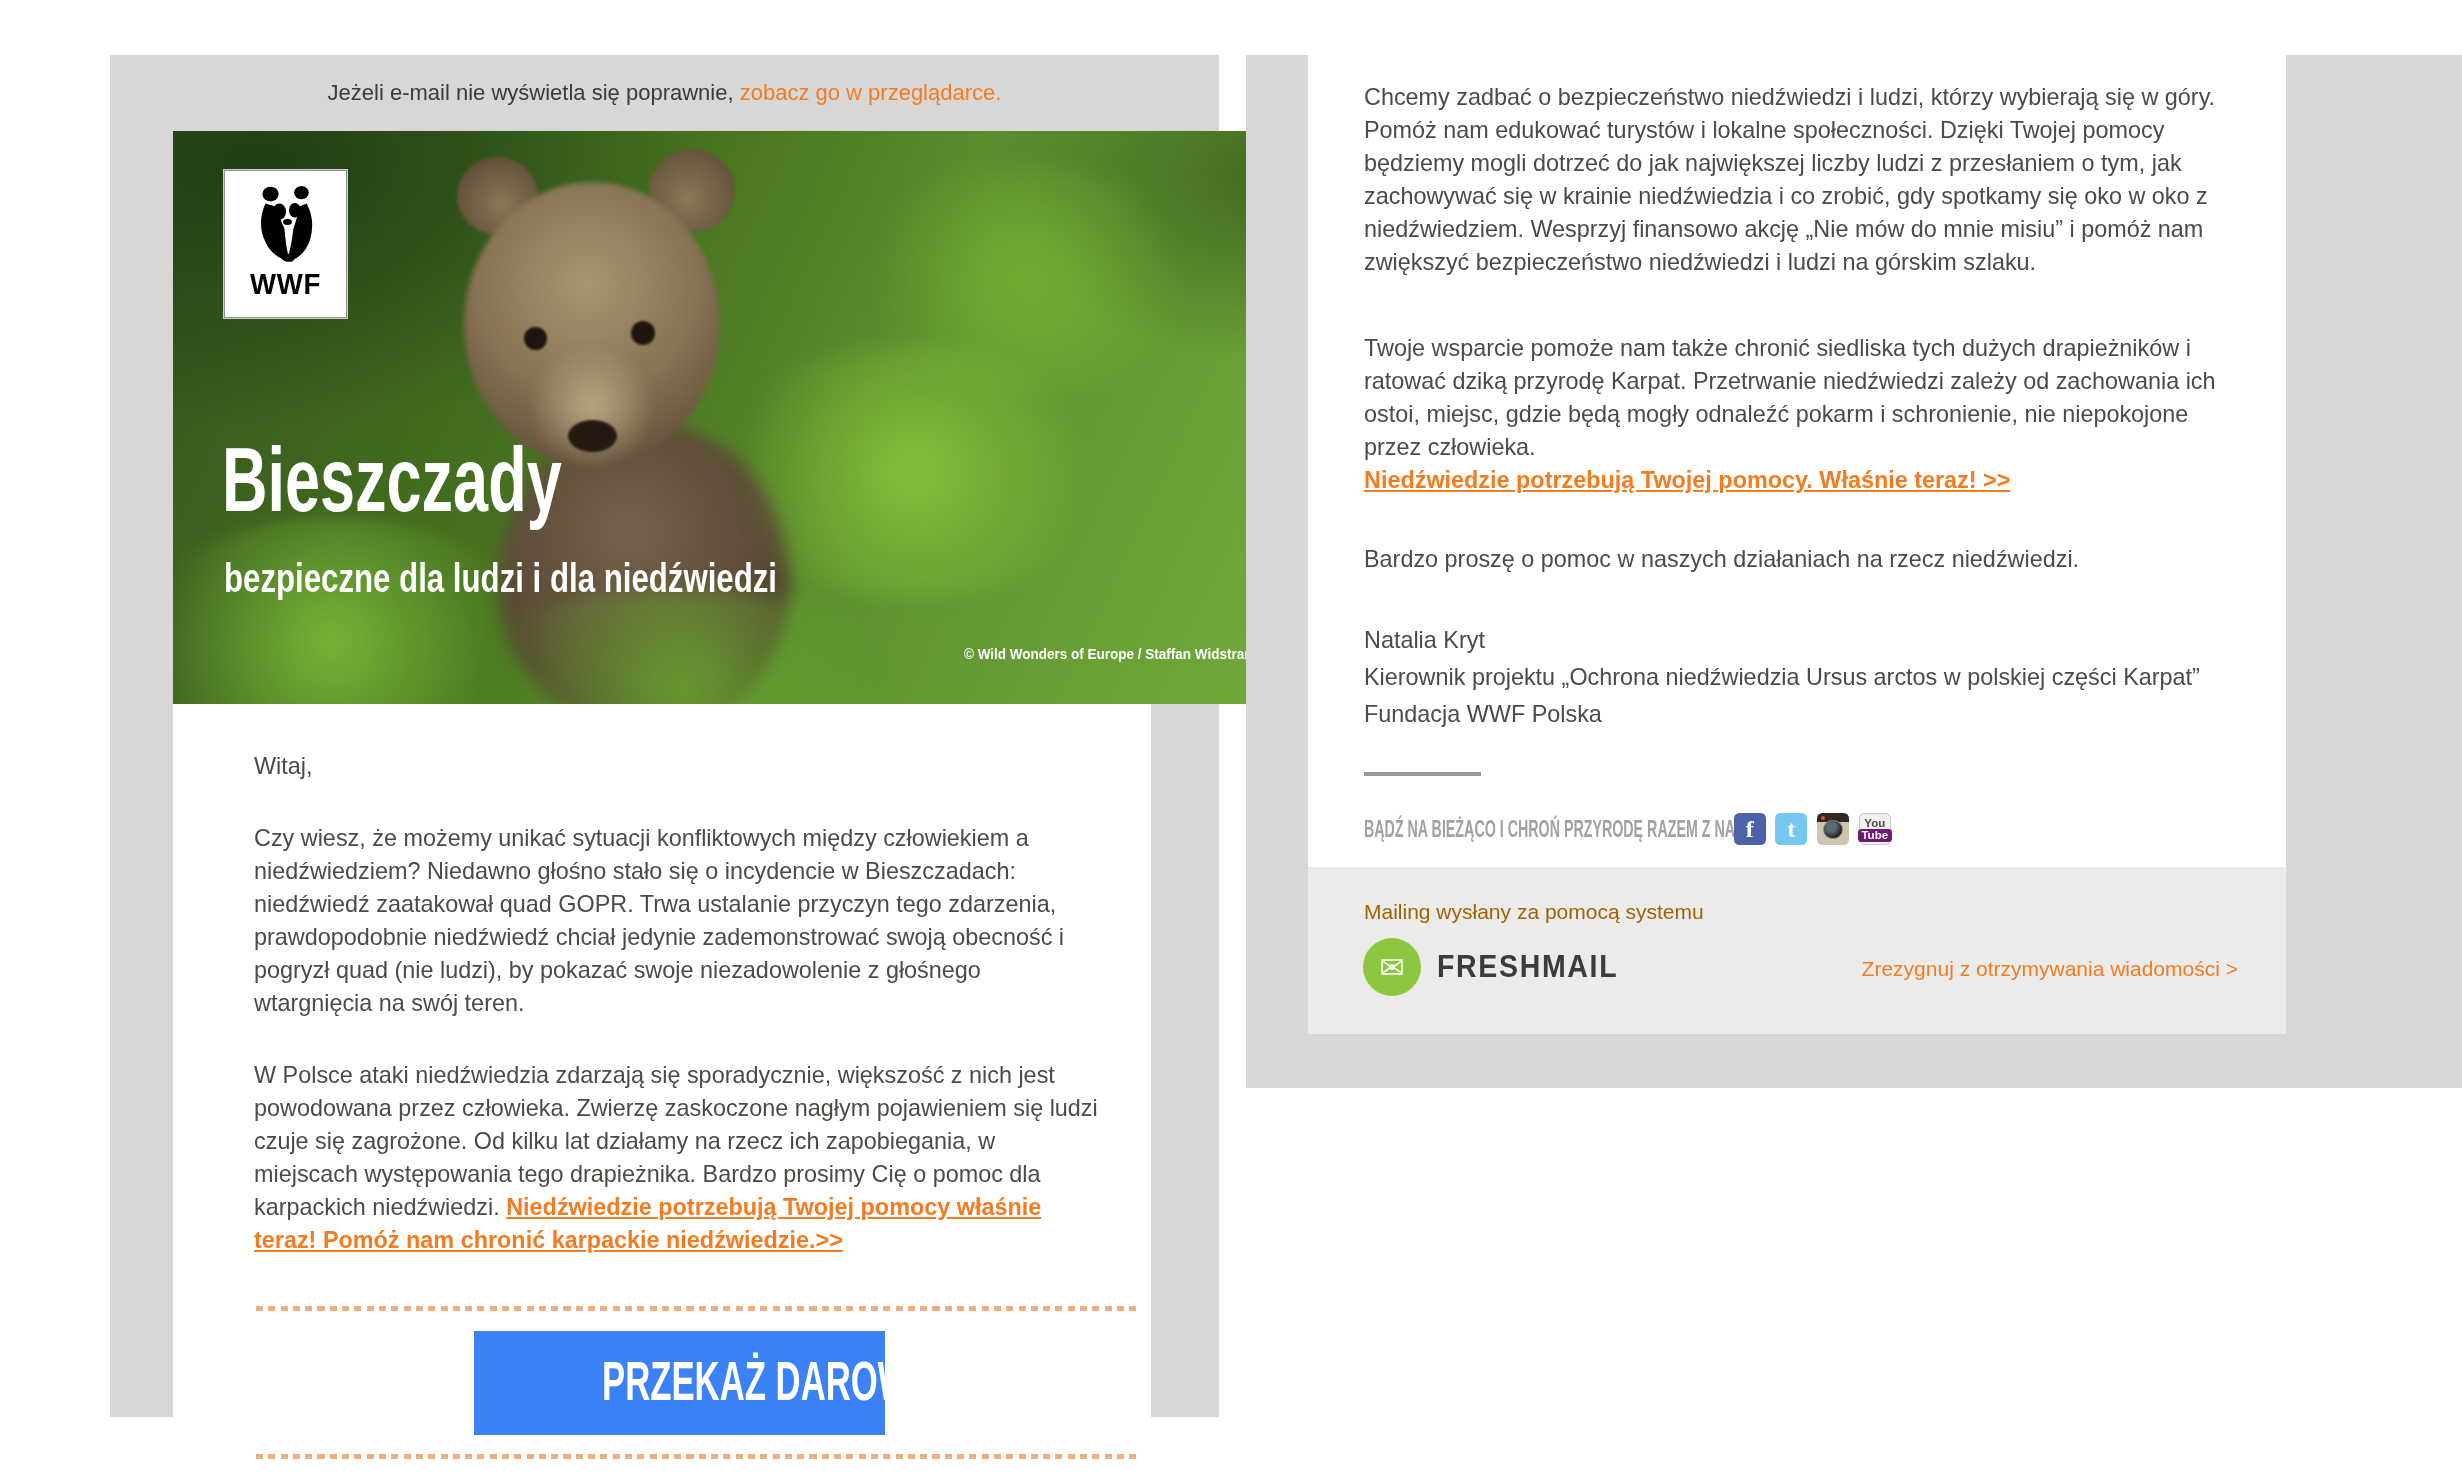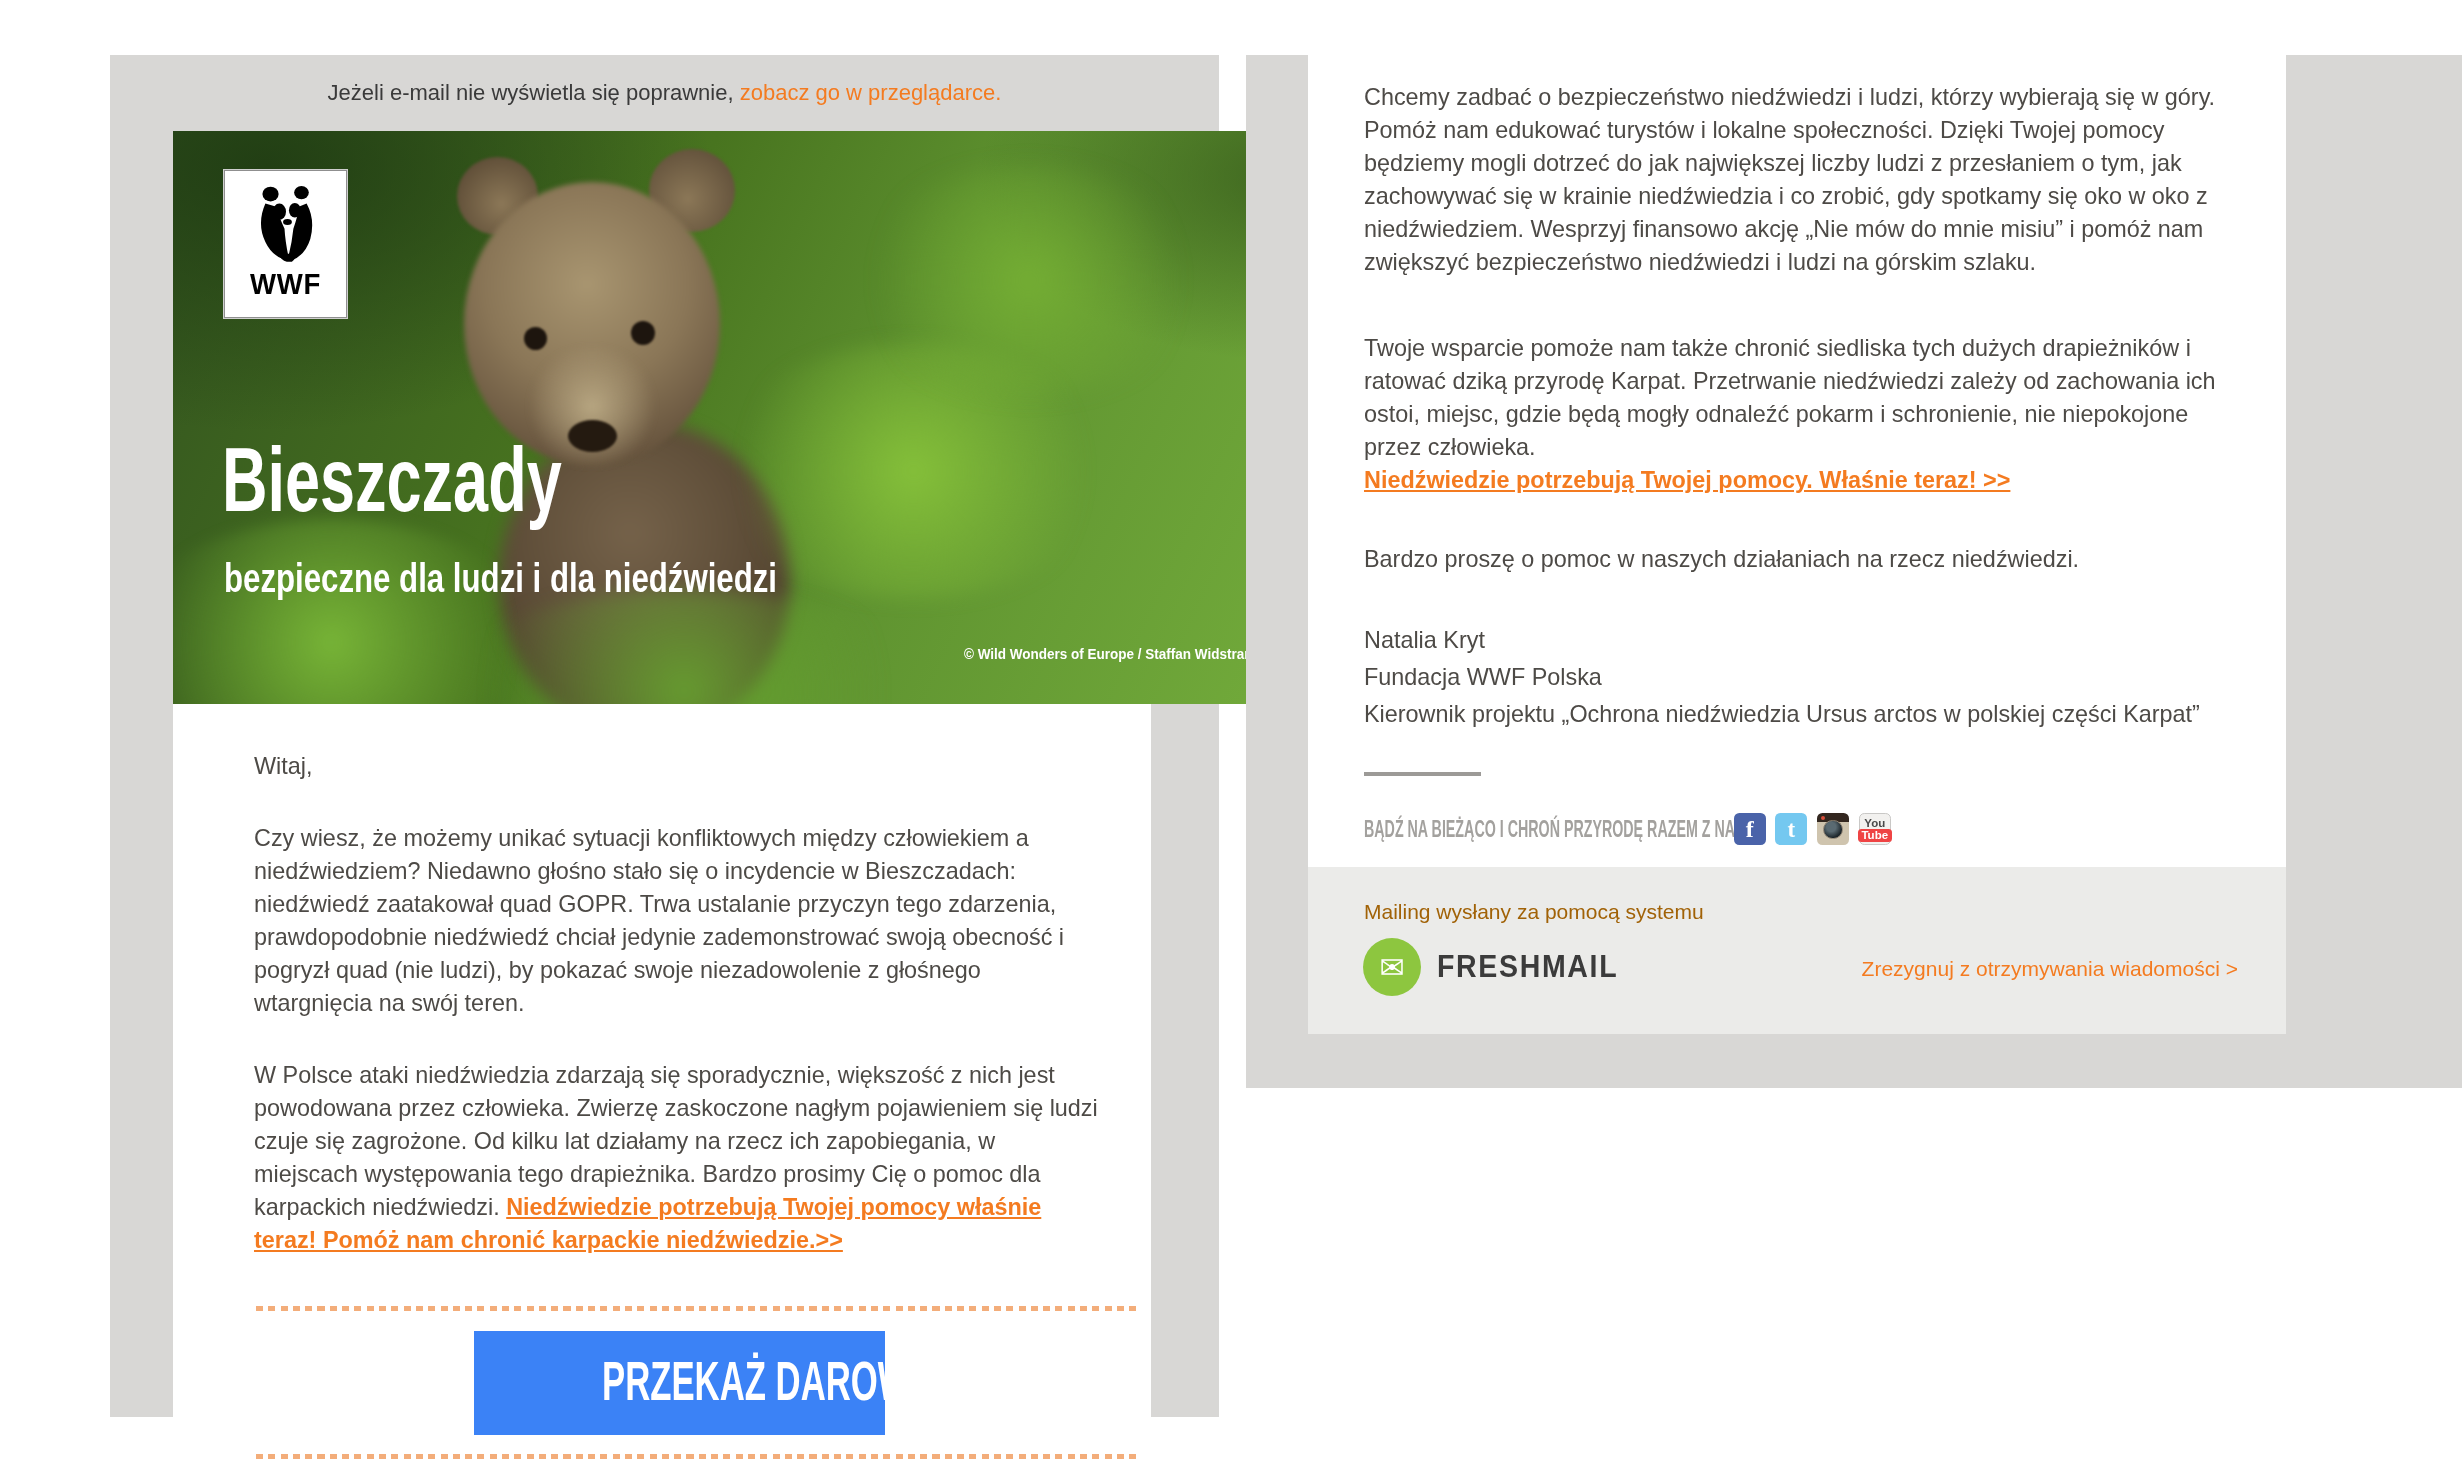--- a/index.html
+++ b/index.html
@@ -82,21 +82,21 @@
   .sicon { width:32px; height:32px; border-radius:5.3px; margin-left:9.7px; position:relative;
     display:flex; align-items:center; justify-content:center; cursor:pointer; flex:none; }
   .fb { background:#4a63a9; color:#fff; font-size:24px; font-weight:bold; font-family:"Liberation Serif", serif; }
   .tw { background:#74c8f0; color:#fff; font-size:23px; font-weight:bold; font-family:"Liberation Serif", serif; }
   .ig { background:linear-gradient(180deg, #33271f 0 27%, #cfc4ae 27% 100%); overflow:hidden; }
   .ig-lens { position:absolute; left:6.2px; top:6.2px; width:19.4px; height:19.4px; border-radius:50%;
     background:radial-gradient(circle at 40% 35%, #5a6a72 0 30%, #1d262b 70%); border:1.8px solid #8d8273; }
   .ig-dot { position:absolute; left:3.5px; top:2.6px; width:4.4px; height:4.4px; border-radius:50%; background:#d94f3c; }
   .yt { background:#f2f1ef; border:0.9px solid #c9c8c6; flex-direction:column; }
   .yt-you { font-size:11.5px; line-height:12.3px; font-weight:bold; color:#4a4a4a; }
-  .yt-tube { font-size:11.5px; line-height:13.2px; font-weight:bold; color:#fff; background:#ef4444; border-radius:3.5px; padding:0 3.5px; }
+  .yt-tube { font-size:11.5px; line-height:13.2px; font-weight:bold; color:#fff; background:#701a75; border-radius:3.5px; padding:0 3.5px; }
 
   .footer { position:absolute; left:0; top:812px; width:978px; height:167px; background:#ebebe9; }
   .sent-via { position:absolute; left:56px; top:33px; font-size:21px; color:#a16207; }
   .fm-row { position:absolute; left:55px; top:71px; display:flex; align-items:center; }
   .fm-logo { width:58px; height:58px; border-radius:50%; background:#8dc63f; color:#fff;
     display:flex; align-items:center; justify-content:center; font-size:30px; }
   .fm-name { margin-left:16px; font-size:31px; font-weight:bold; color:#3b3b3b; letter-spacing:1.8px;
     display:inline-block; transform:scaleX(.92); transform-origin:left center; }
   .unsub { position:absolute; right:48px; top:90px; font-size:21px; color:#f47b20; text-decoration:none; }
 </style>
@@ -160,22 +160,22 @@
 <div class="right-panel">
   <div class="email-right">
     <div class="rbody">
       <p class="p3">Chcemy zadbać o bezpieczeństwo niedźwiedzi i ludzi, którzy wybierają się w góry. Pomóż nam edukować turystów i lokalne społeczności. Dzięki Twojej pomocy będziemy mogli dotrzeć do jak największej liczby ludzi z przesłaniem o tym, jak zachowywać się w krainie niedźwiedzia i co zrobić, gdy spotkamy się oko w oko z niedźwiedziem. Wesprzyj finansowo akcję „Nie mów do mnie misiu” i pomóż nam zwiększyć bezpieczeństwo niedźwiedzi i ludzi na górskim szlaku.</p>
       <p class="p4">Twoje wsparcie pomoże nam także chronić siedliska tych dużych drapieżników i ratować dziką przyrodę Karpat. Przetrwanie niedźwiedzi zależy od zachowania ich ostoi, miejsc, gdzie będą mogły odnaleźć pokarm i schronienie, nie niepokojone przez człowieka.</p>
       <p class="olink-line"><a class="olink">Niedźwiedzie potrzebują Twojej pomocy. Właśnie teraz! &gt;&gt;</a></p>
       <p class="p5">Bardzo proszę o pomoc w naszych działaniach na rzecz niedźwiedzi.</p>
 
       <div class="signature">
         <div>Natalia Kryt</div>
+        <div>Kierownik projektu „Ochrona niedźwiedzia Ursus arctos w polskiej części Karpat”</div>
         <div>Fundacja WWF Polska</div>
-        <div>Kierownik projektu „Ochrona niedźwiedzia Ursus arctos w polskiej części Karpat”</div>
       </div>
 
       <div class="sig-divider"></div>
 
       <div class="social-row">
         <div class="social-label-wrap">
           <span class="social-label">BĄDŹ NA BIEŻĄCO I CHROŃ PRZYRODĘ RAZEM Z NAMI</span>
         </div>
         <div class="sicon fb">
             <span>f</span>

